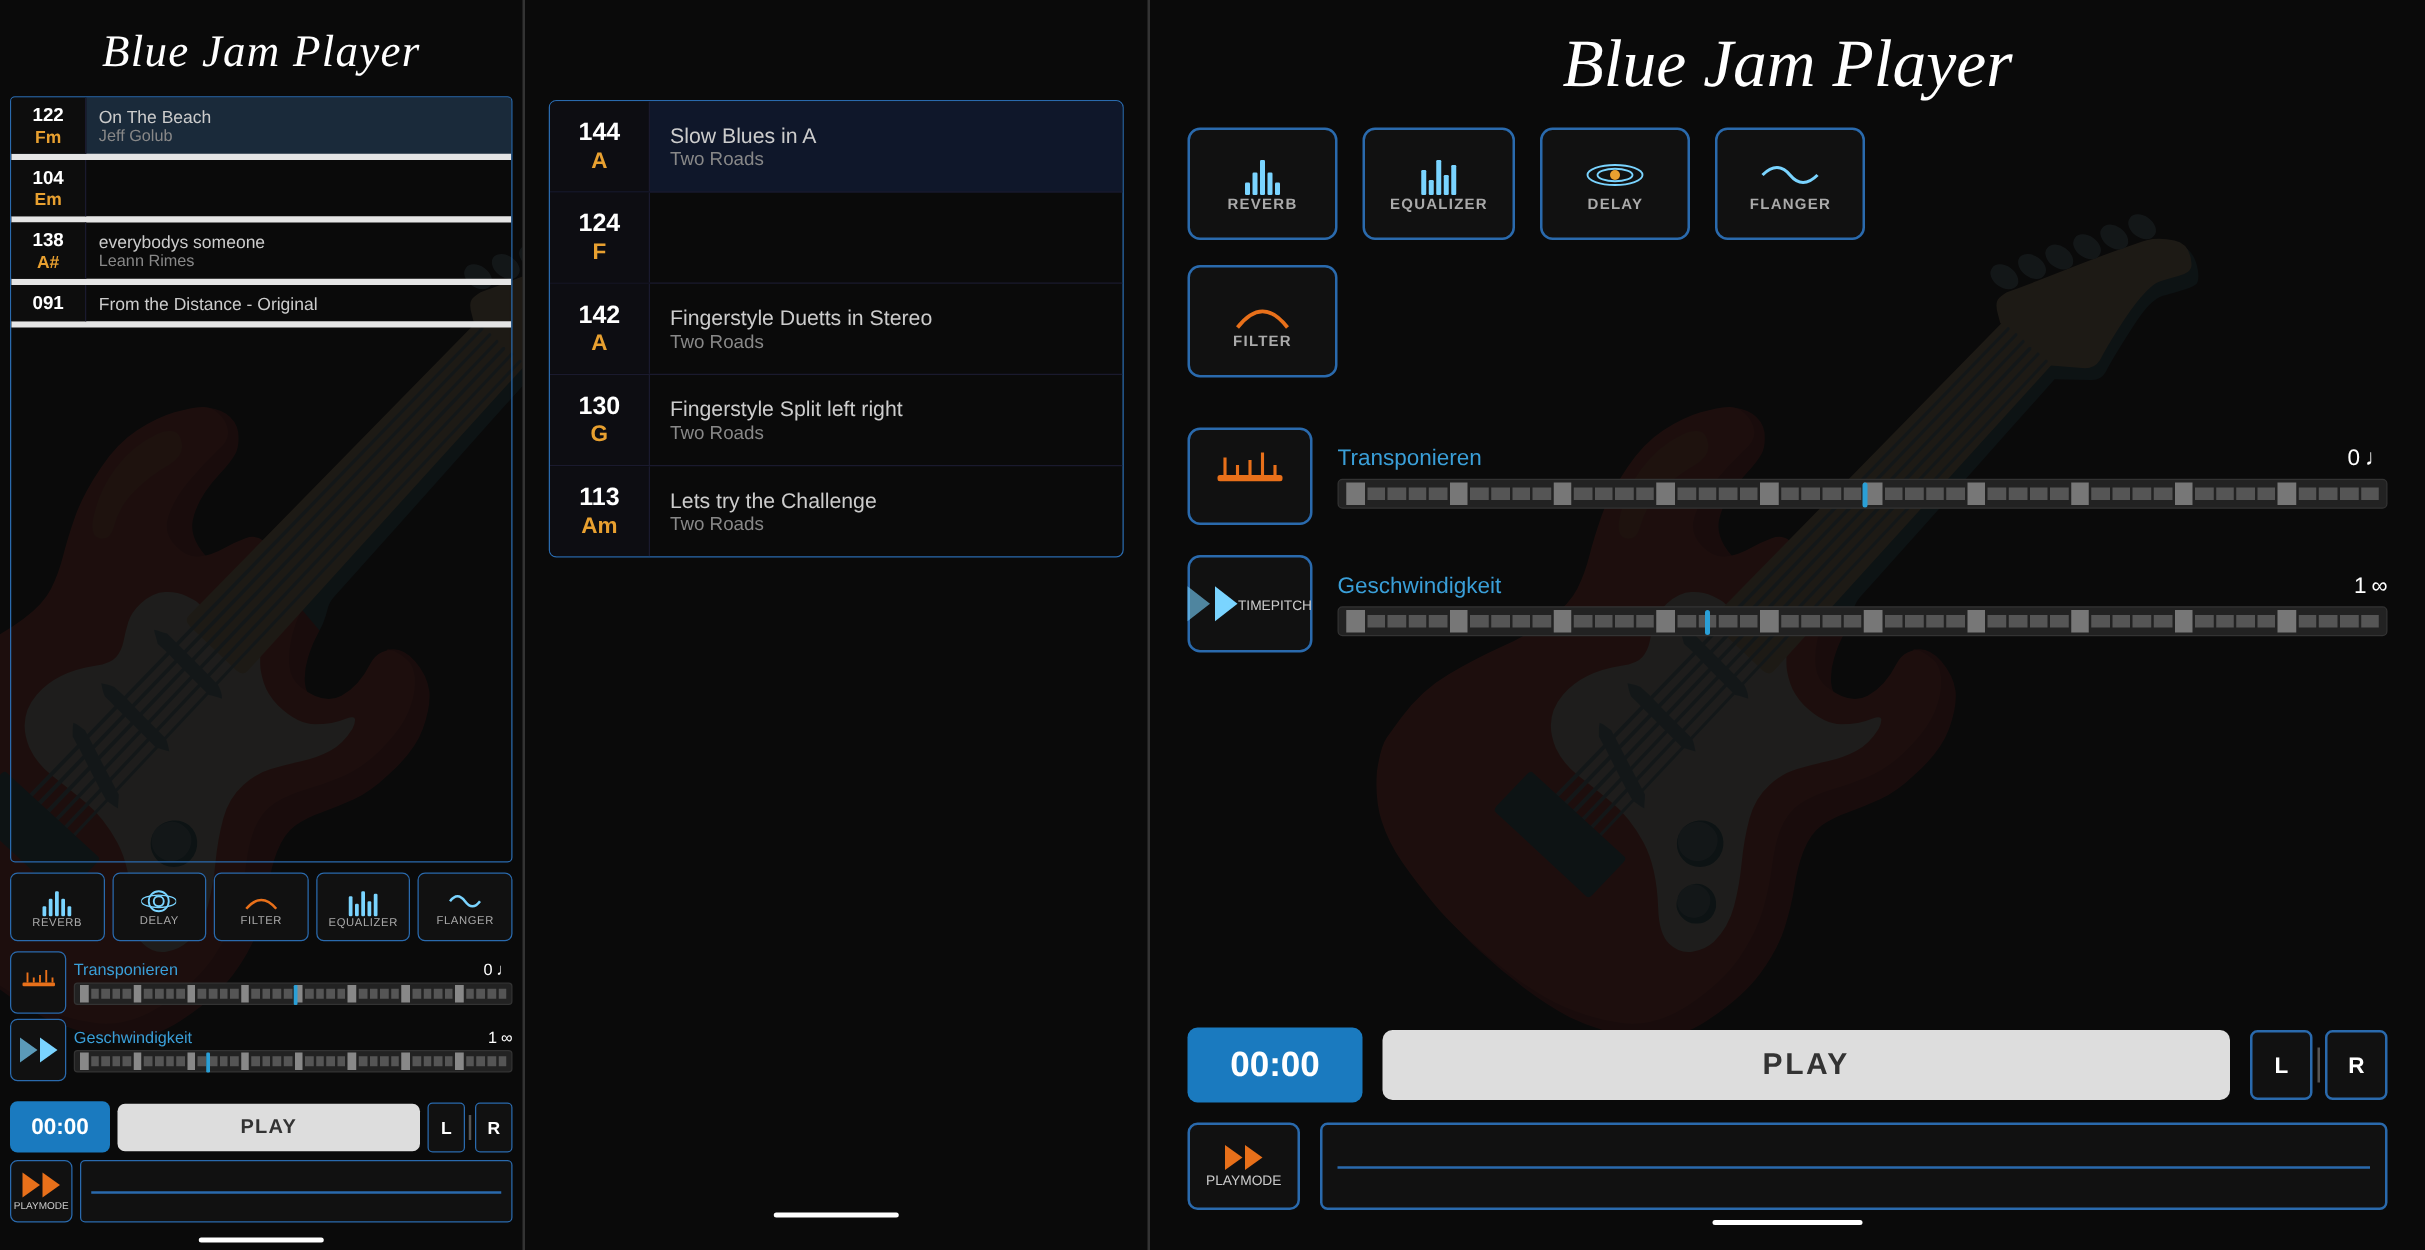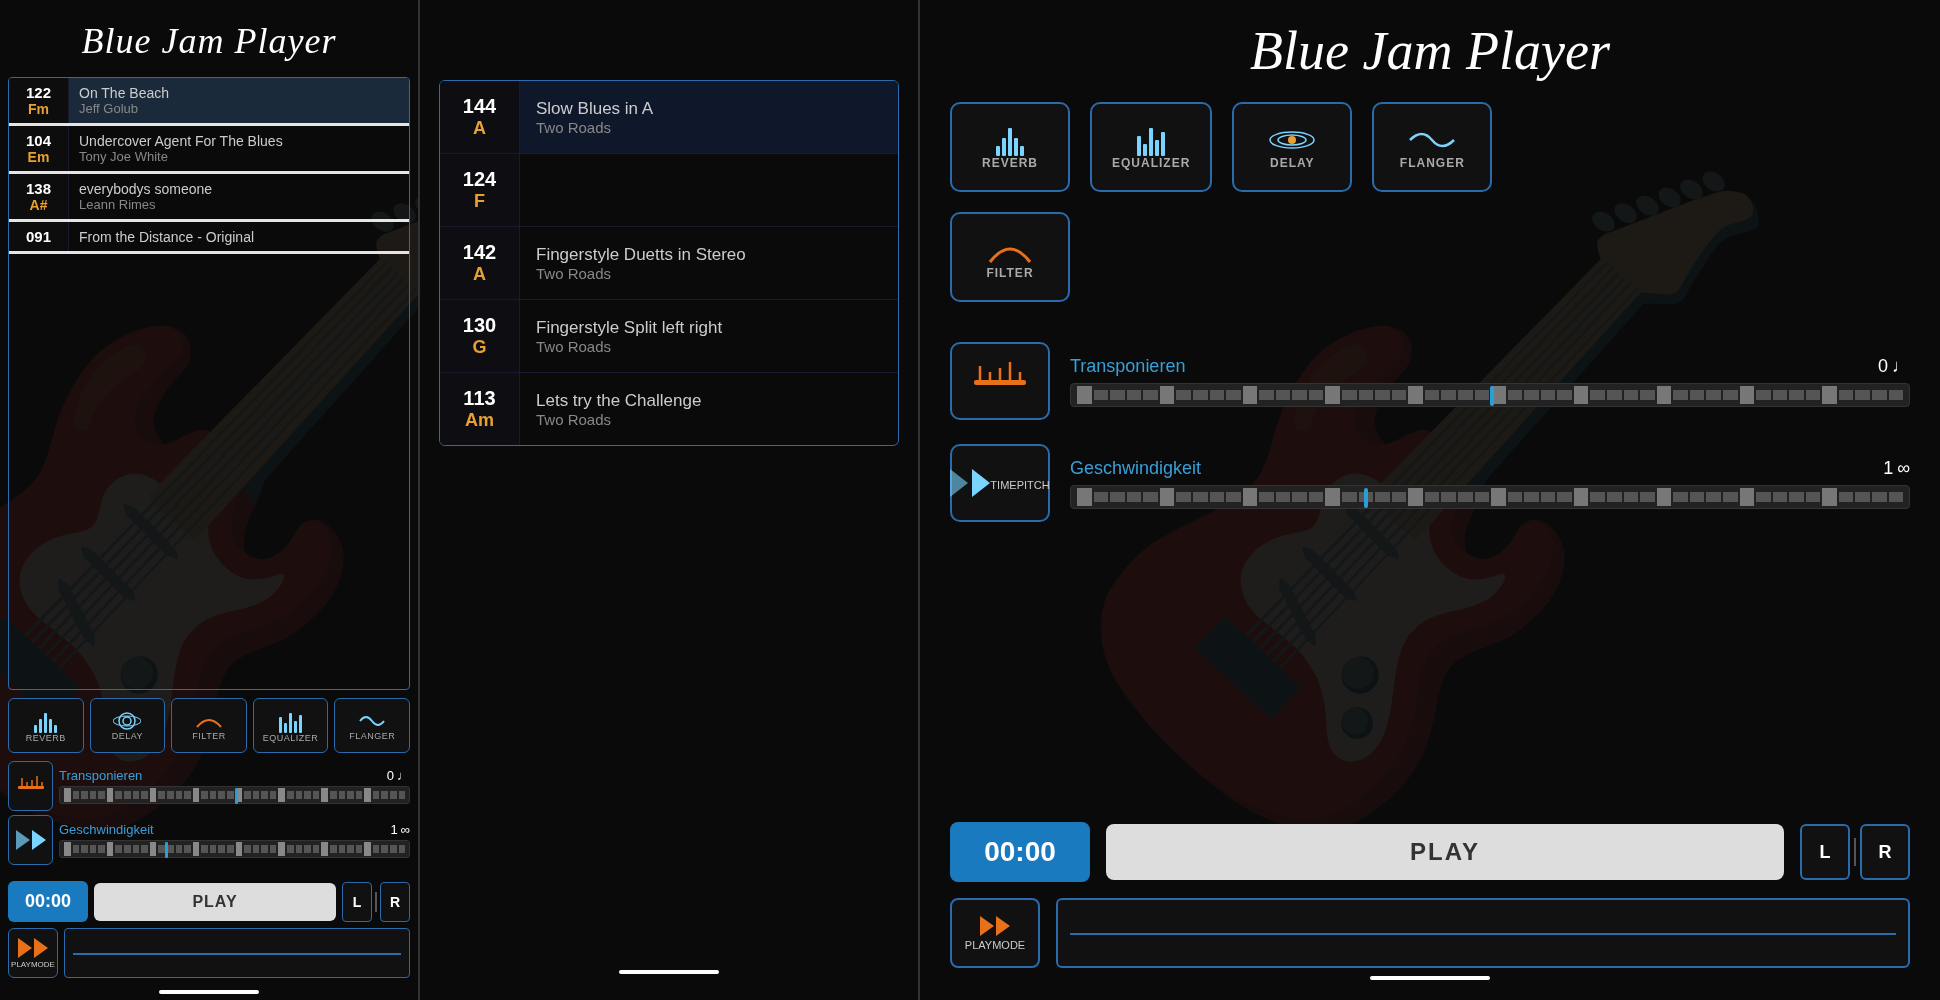--- a/index.html
+++ b/index.html
@@ -81,21 +81,21 @@
       border: 1.5px solid #2a6aad;
       margin: 0 8px;
       border-radius: 4px;
       position: relative;
       z-index: 1;
     }
 
     .song-item {
       display: grid;
       grid-template-columns: 60px 1fr;
-      border-bottom: 3px solid #e5e5e5;
+      border-bottom: 5px solid #e5e5e5;
       cursor: pointer;
     }
 
     .song-item.active {
       background: #1a2a3a;
     }
 
     .song-meta {
       background: #0d0d0d;
       border-right: 1px solid #1a1a2e;
@@ -733,24 +733,20 @@
       </div>
       <div class="song-info">
         <span class="song-title">On The Beach</span>
         <span class="song-artist">Jeff Golub</span>
       </div>
     </div>
       <div class="song-item">
       <div class="song-meta">
         <span class="song-bpm">104</span>
         <span class="song-key">Em</span>
-      </div>
-      <div class="song-info">
-        <span class="song-title">Undercover Agent For The Blues</span>
-        <span class="song-artist">Tony Joe White</span>
       </div>
     </div>
       <div class="song-item">
       <div class="song-meta">
         <span class="song-bpm">138</span>
         <span class="song-key">A#</span>
       </div>
       <div class="song-info">
         <span class="song-title">everybodys someone</span>
         <span class="song-artist">Leann Rimes</span>

